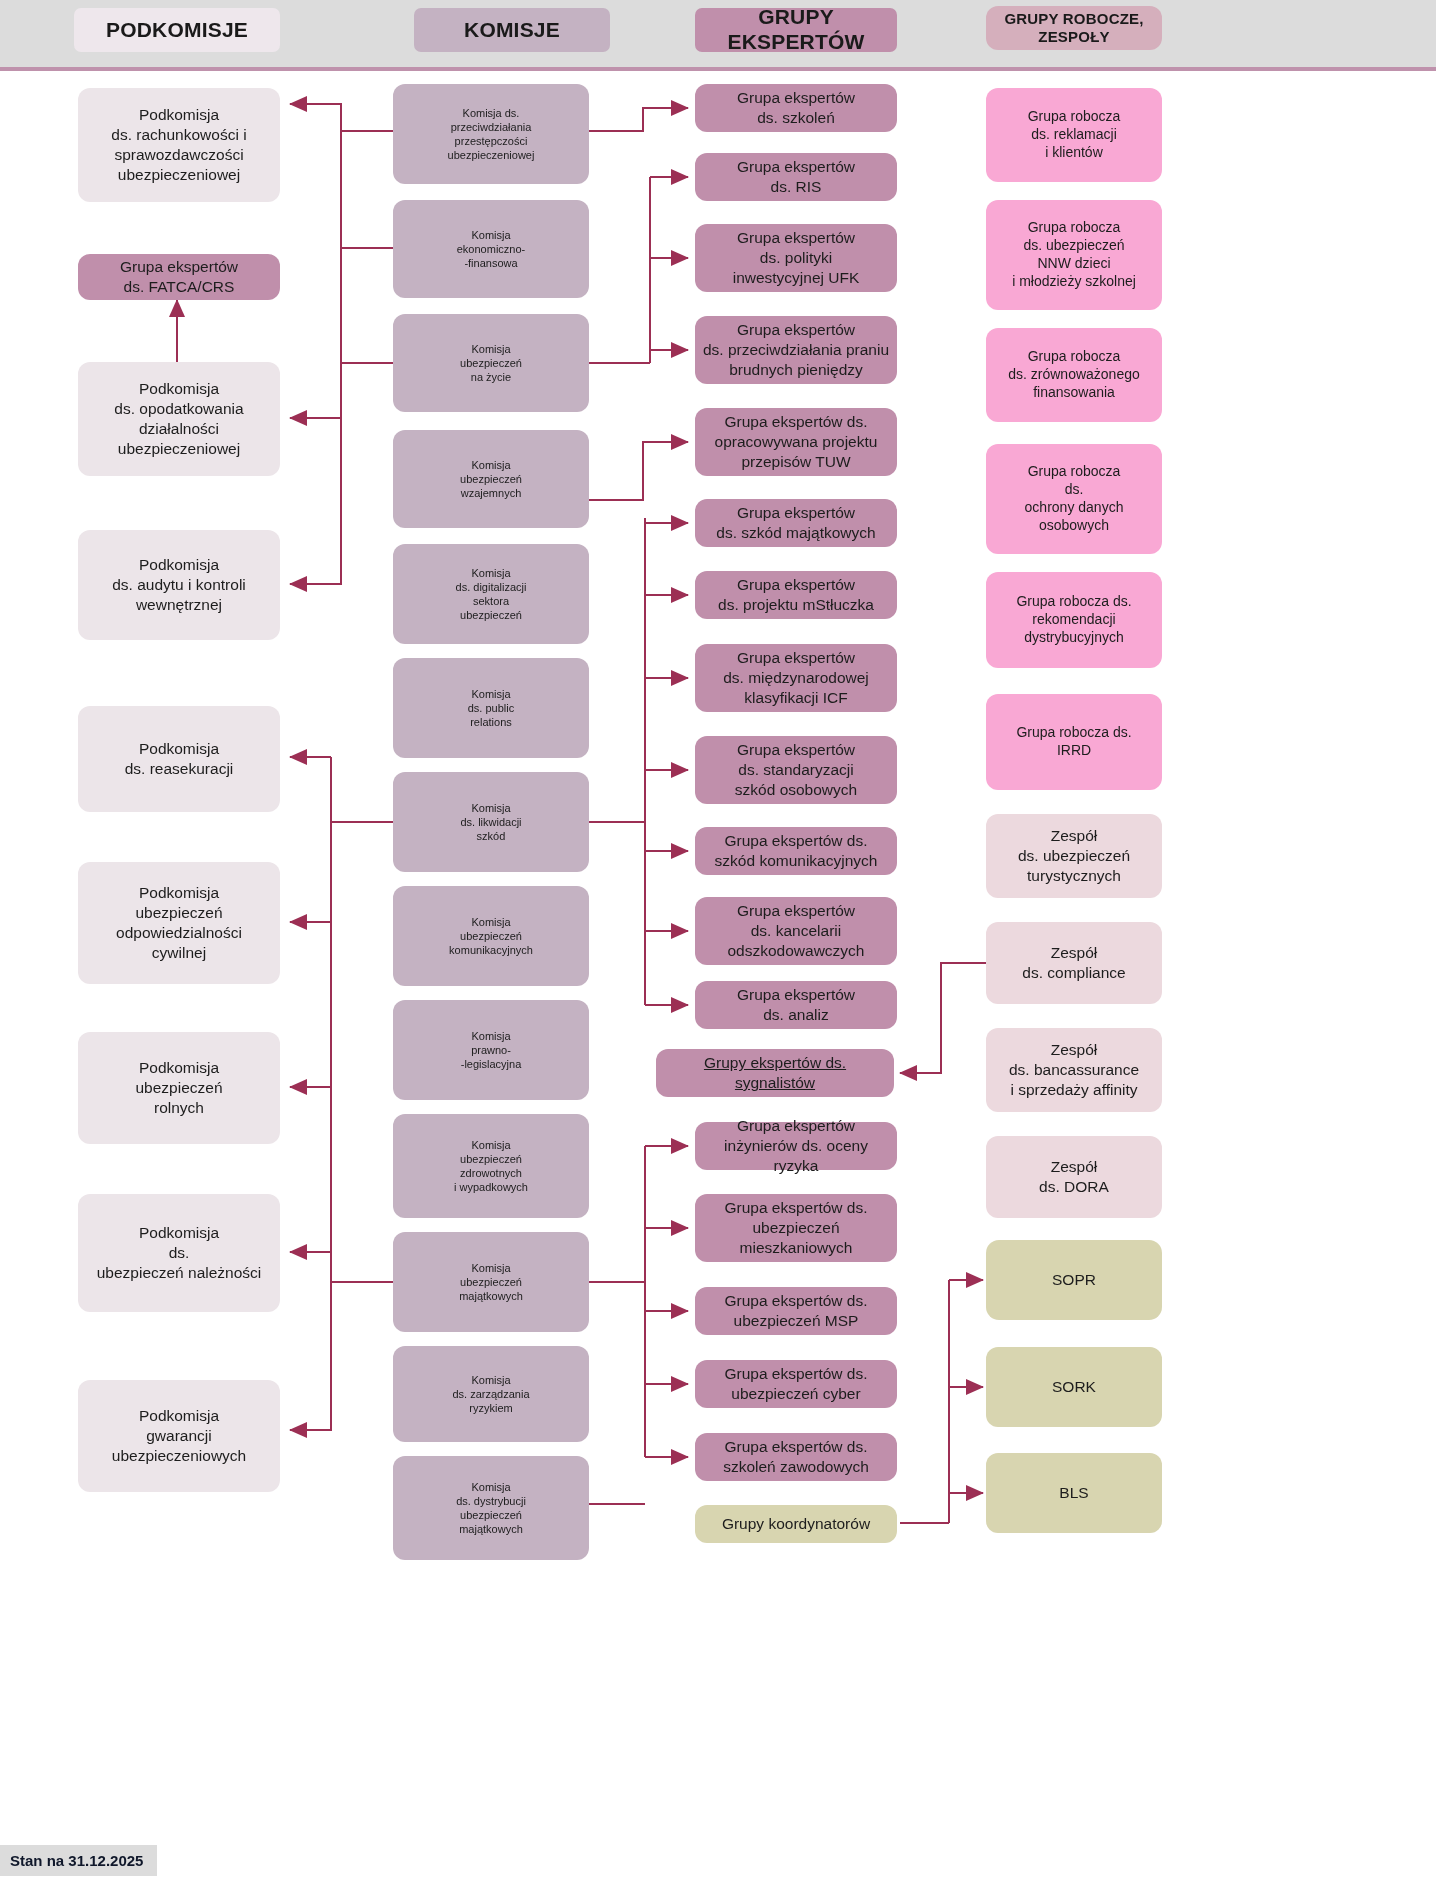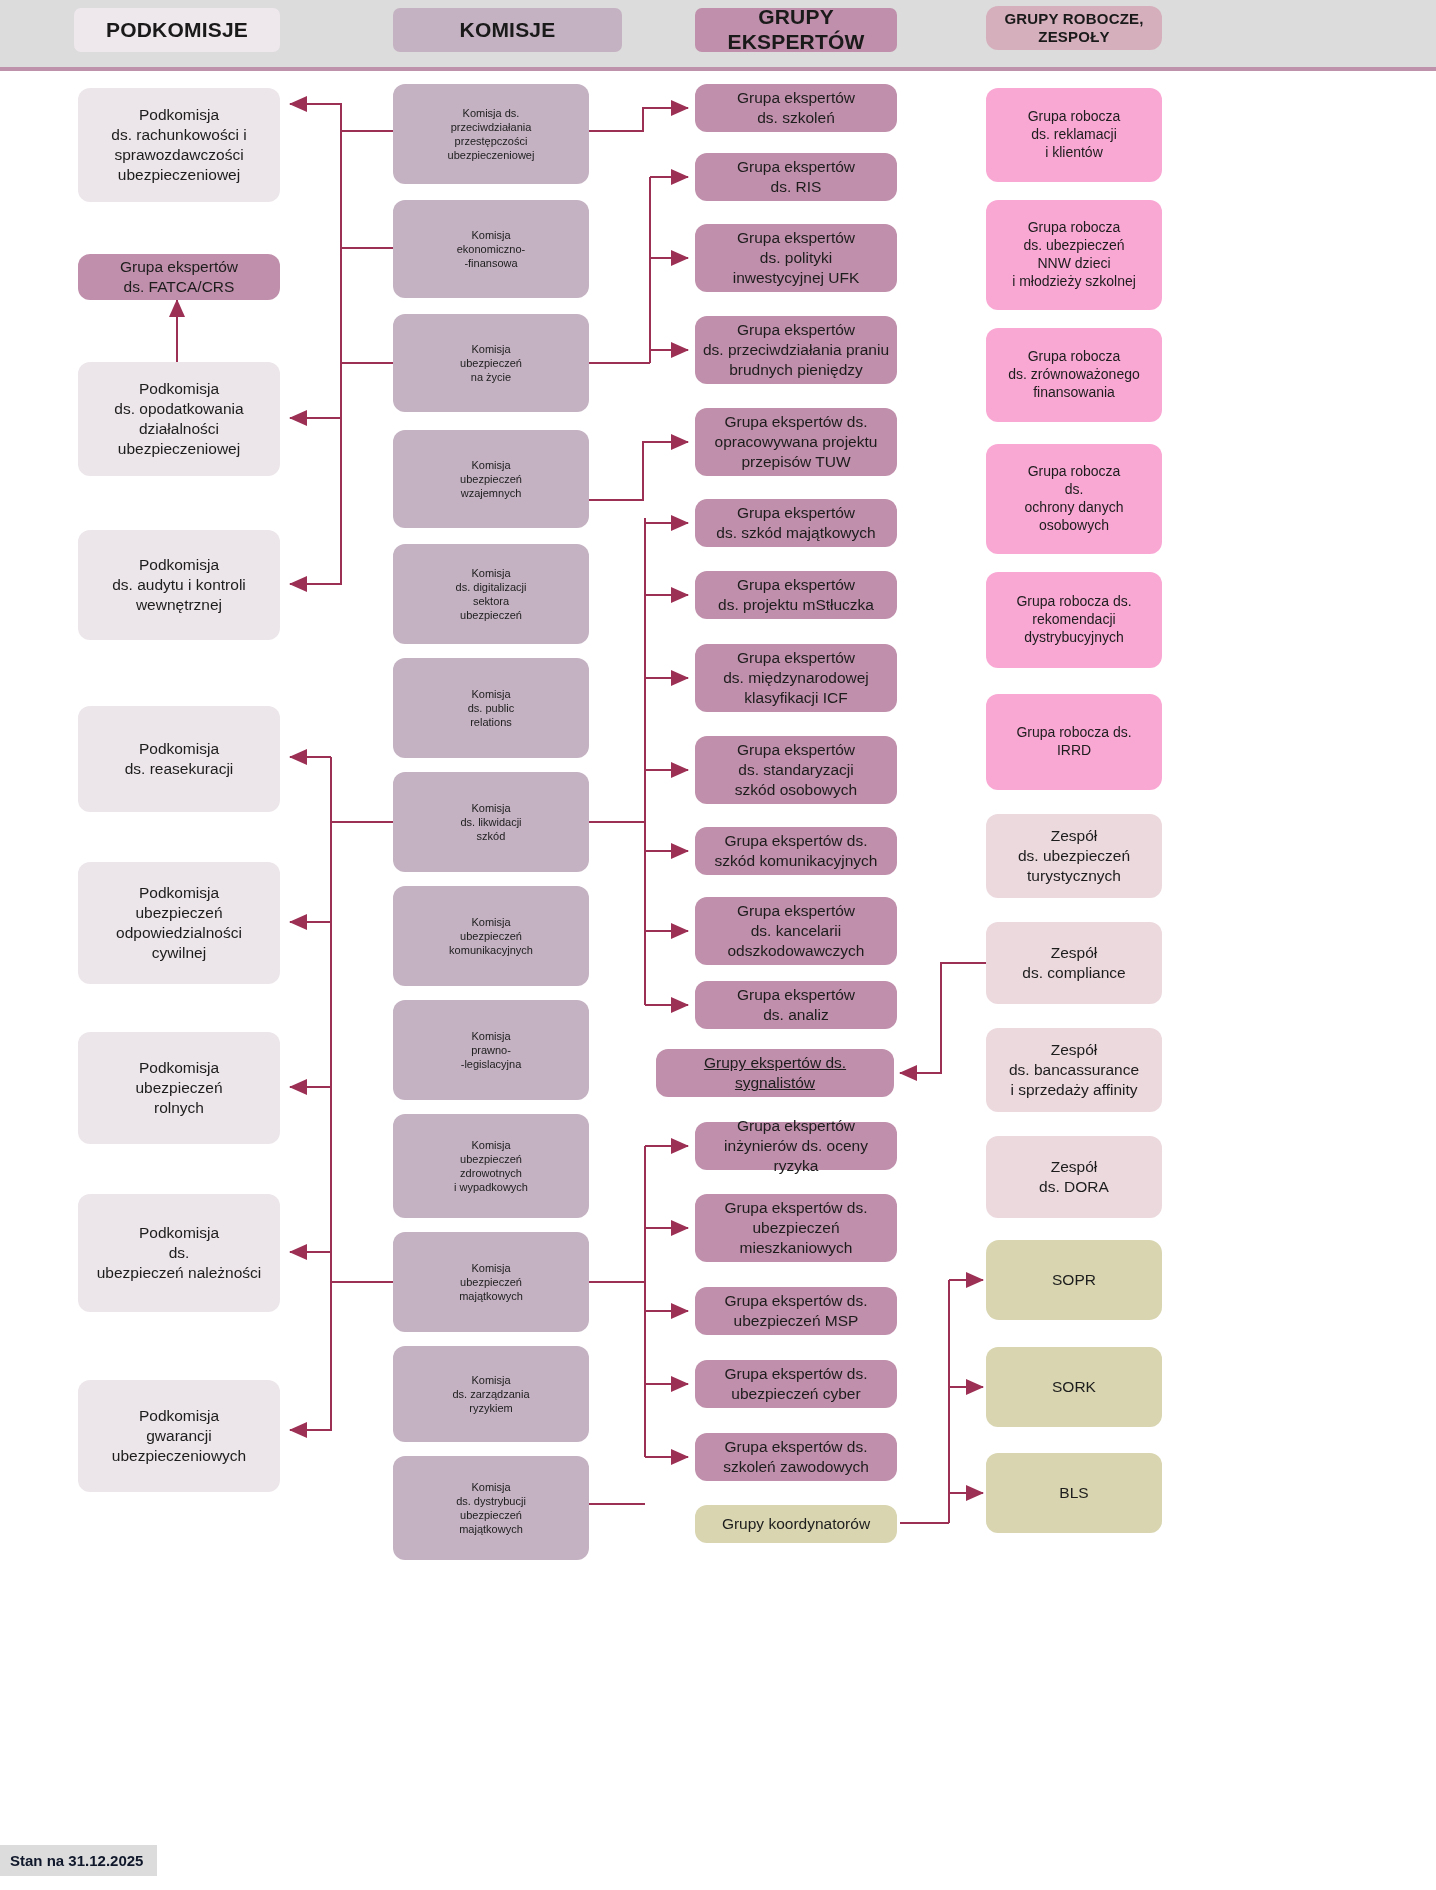--- a/index.html
+++ b/index.html
@@ -33,21 +33,21 @@
     display: flex; align-items: center; justify-content: center;
     text-align: center;
     font-weight: bold;
     font-size: 21px;
     letter-spacing: .2px;
     color: #1a1a1a;
     line-height: 1.18;
     padding: 2px 6px;
   }
   #hdr-podkomisje { left: 74px;  top: 8px; width: 206px; background:#eee7ec; }
-  #hdr-komisje    { left: 393px; top: 8px; width: 229px; background:#c4b2c2;text-align:center; }
+  #hdr-komisje    { left: 414px; top: 8px; width: 196px; background:#c4b2c2;text-align:center; }
   #hdr-grupy-eks  { left: 695px; top: 8px; width: 202px; background:#c08fab; }
   #hdr-grupy-rob  { left: 986px; top: 6px; width: 176px; background:#d5afbc; font-size:15px;border-radius:12px;}
 
   
   .node {
     position: absolute;
     border-radius: 12px;
     display: flex; align-items: center; justify-content: center;
     text-align: center;
     color: #1d1d1d;

